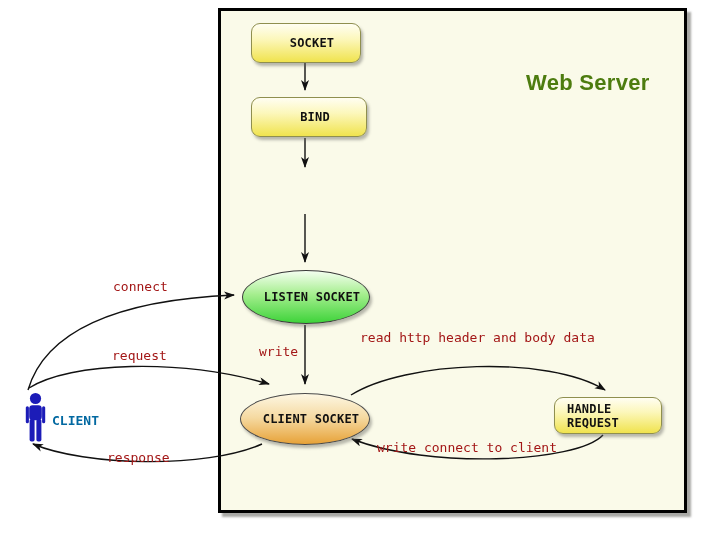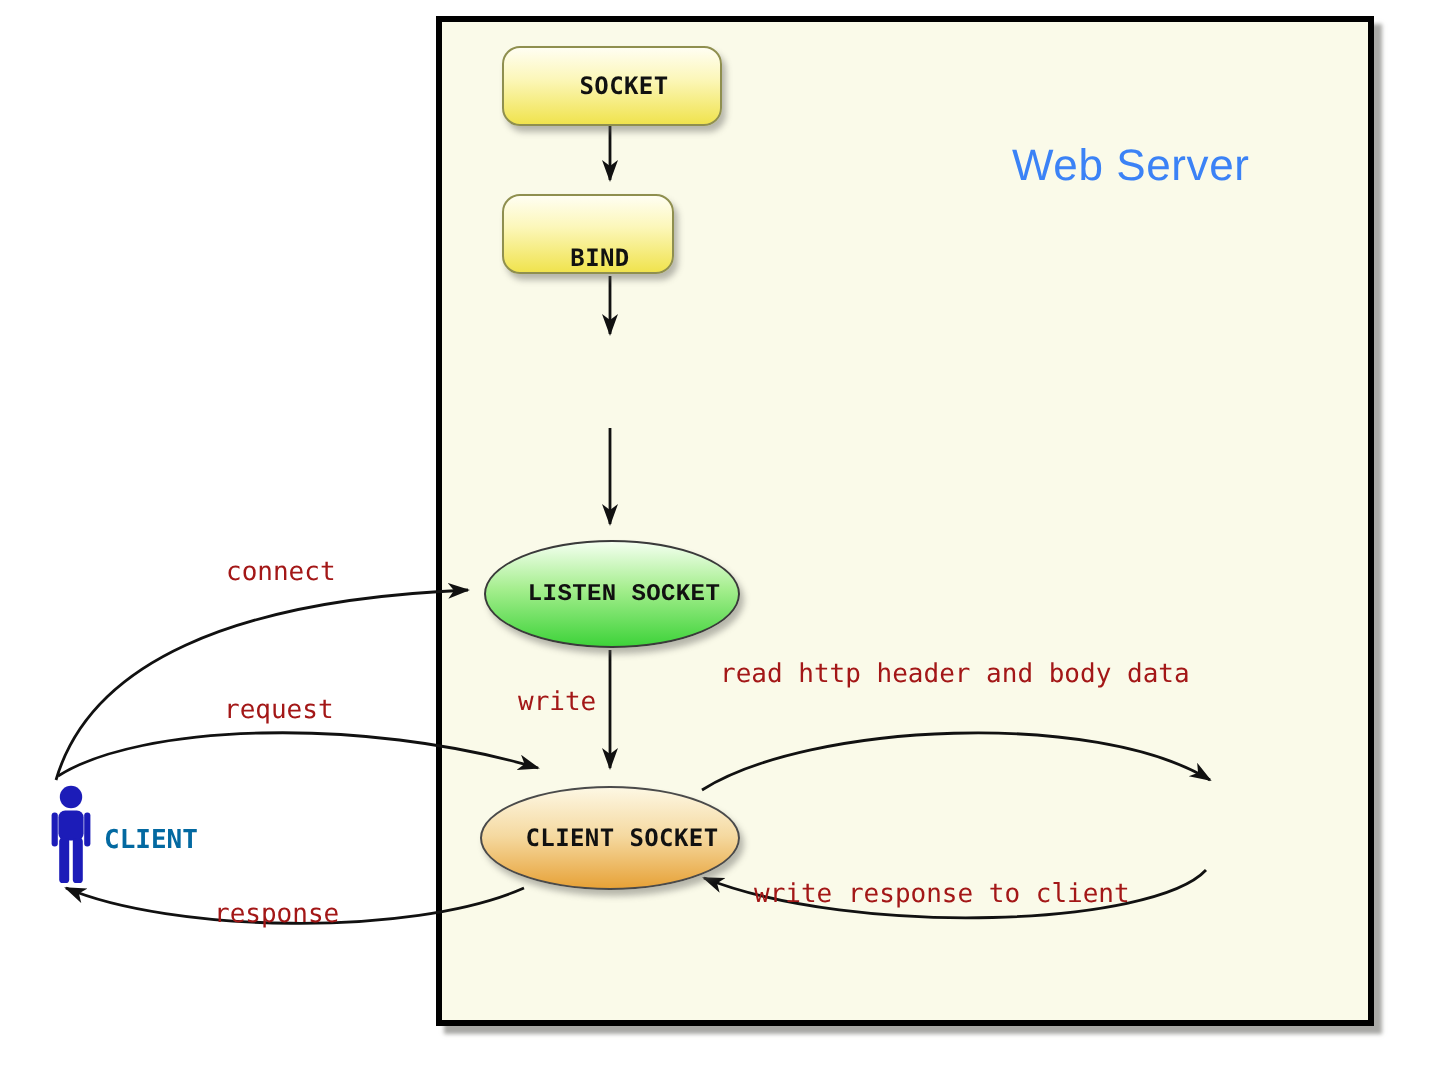--- a/index.html
+++ b/index.html
@@ -6,45 +6,45 @@
   .stage{
     position:relative;width:724px;height:540px;background:#ffffff;
     font-family:"DejaVu Sans Mono", monospace;overflow:hidden;
   }
   .server-box{
     position:absolute;left:218px;top:8px;width:469px;height:505px;
     box-sizing:border-box;background:#fafae9;border:3px solid #000;
     box-shadow:4px 4px 2px rgba(110,110,105,0.6);
   }
   .server-title{
-    position:absolute;left:506px;top:70px;width:140px;
-    font-family:"Liberation Sans", sans-serif;font-weight:normal;
-    font-size:22px;letter-spacing:0.3px;color:#3b82f6;
+    position:absolute;left:526px;top:70px;width:140px;
+    font-family:"Liberation Sans", sans-serif;font-weight:bold;
+    font-size:22px;letter-spacing:0.3px;color:#4d7c0f;
   }
   .edges{position:absolute;left:0;top:0;width:724px;height:540px;pointer-events:none;}
   .node{
     position:absolute;box-sizing:border-box;display:flex;align-items:center;justify-content:center;
     font-weight:bold;font-size:12px;color:#111;letter-spacing:0.2px;
     box-shadow:2px 3px 3px rgba(100,100,95,0.45);
     padding-left:12px;
   }
   .node.yellow{
     background:linear-gradient(to bottom,#fffef2 0%,#fcf7bb 40%,#f0e34e 100%);
     border:1px solid #8f8f4f;border-radius:9px;
   }
   .node.green{
     background:linear-gradient(to bottom,#f4fff0 0%,#a5ee8e 45%,#3ed33a 100%);
-    border:1px solid #3a3a3a;border-radius:50%;font-family:Liberation Mono, monospace;
+    border:1px solid #3a3a3a;border-radius:50%;
   }
   .node.orange{
     background:linear-gradient(to bottom,#fdf7e3 0%,#f5d9a0 48%,#e7a238 100%);
     border:1px solid #4a4a4a;border-radius:50%;
   }
   .n-socket{left:251px;top:23px;width:110px;height:40px;}
-  .n-bind{left:251px;top:97px;width:86px;height:40px;align-items:flex-end;}
+  .n-bind{left:251px;top:97px;width:116px;height:40px;}
   .n-listen{left:251px;top:174px;width:110px;height:40px;}
   .n-listen-socket{left:242px;top:270px;width:128px;height:54px;}
   .n-client-socket{left:240px;top:393px;width:130px;height:52px;}
   .n-handle-request{left:554px;top:397px;width:108px;height:37px;}
   .edge-label{
     position:absolute;font-size:13px;color:#a31717;white-space:nowrap;
   }
   .l-connect{left:113px;top:279px;text-align:center;}
   .l-request{left:112px;top:348px;}
   .l-response{left:107px;top:450px;}
@@ -88,27 +88,30 @@
   </div>
   <div class="node yellow n-bind">
     <span>BIND</span>
   </div>
   <div class="node green n-listen-socket">
     <span>LISTEN SOCKET</span>
   </div>
   <div class="node orange n-client-socket">
     <span>CLIENT SOCKET</span>
   </div>
+  <div class="node yellow n-handle-request">
+    <span>HANDLE REQUEST</span>
+  </div>
 
   <div class="edge-label l-connect">connect</div>
   <div class="edge-label l-request">request</div>
   <div class="edge-label l-response">response</div>
   <div class="edge-label l-accept">write</div>
   <div class="edge-label l-read">read http header and body data</div>
-  <div class="edge-label l-write">write response to client</div>
+  <div class="edge-label l-write">write connect to client</div>
 
   <svg class="client-icon" width="26" height="54" viewBox="0 0 26 54">
     <g fill="#1c1cb8">
       <circle cx="11.5" cy="7.5" r="5.6"></circle>
       <rect x="5.2" y="14.2" width="12.6" height="15" rx="3.4"></rect>
       <rect x="1.8" y="15.2" width="3.1" height="17" rx="1.5"></rect>
       <rect x="18.1" y="15.2" width="3.1" height="17" rx="1.5"></rect>
       <rect x="5.6" y="28" width="5" height="22.5" rx="1.8"></rect>
       <rect x="12.4" y="28" width="5" height="22.5" rx="1.8"></rect>
     </g>

